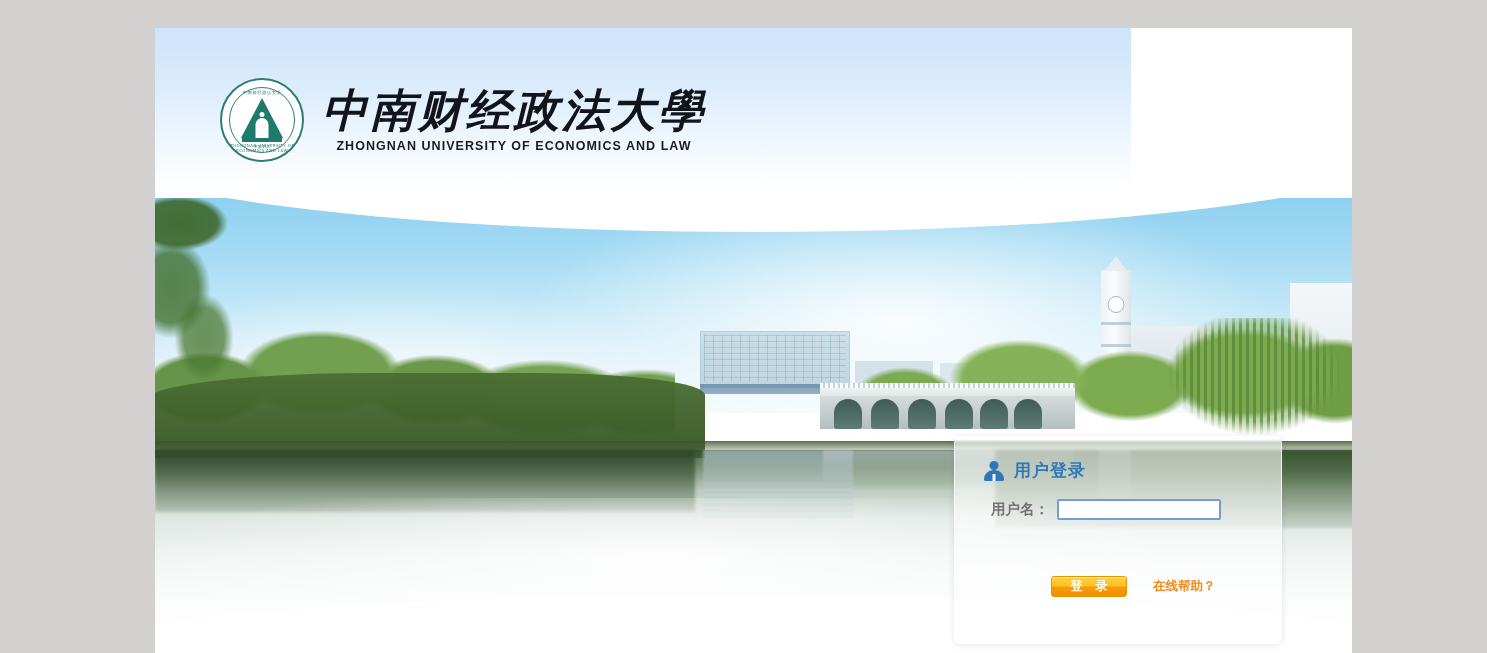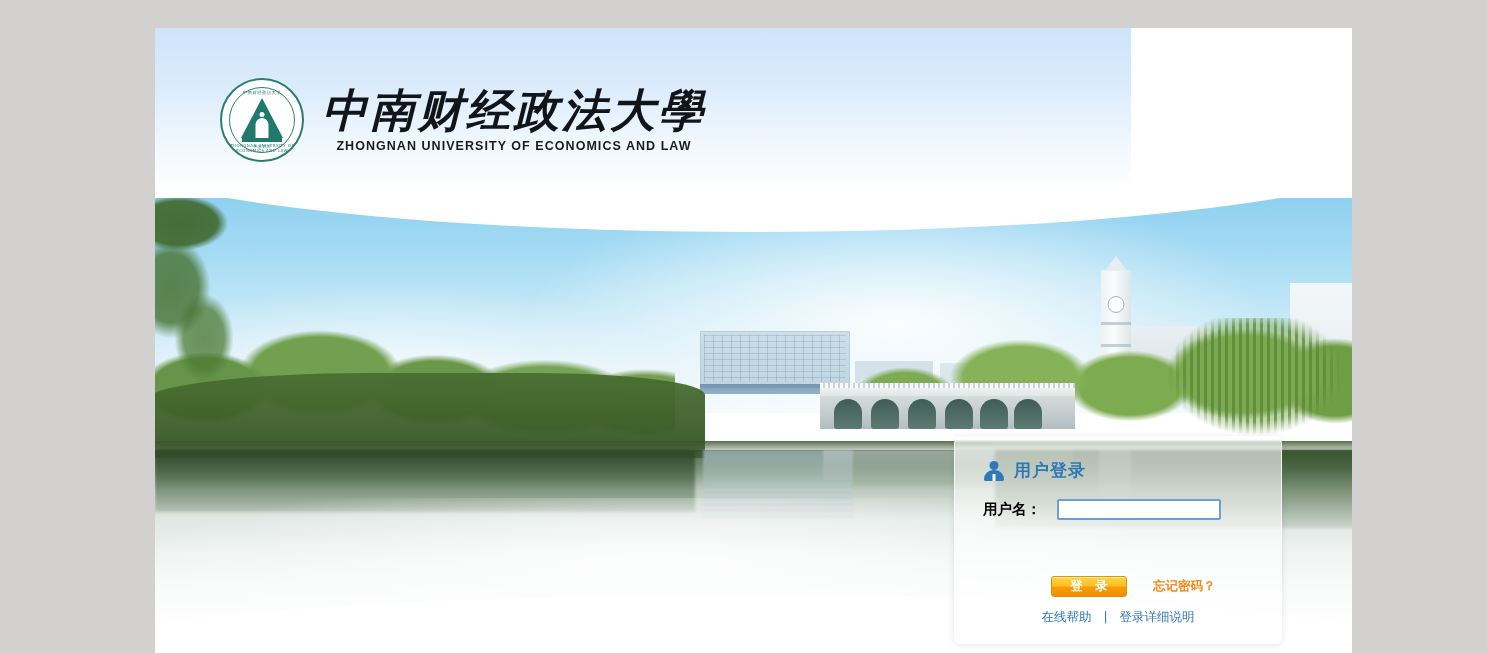--- a/index.html
+++ b/index.html
@@ -445,25 +445,25 @@
     position: absolute;
     display: flex;
     align-items: center;
   }
   .row-user { left: 28px; top: 62px; }
   .row-pass { left: 28px; top: 101px; }
 
   .field-label {
     font-size: 14.5px;
     font-weight: bold;
-    color: #000000;
+    color: #737373;
     font-family: "DejaVu Sans", sans-serif;
     white-space: nowrap;
     width: 66px;
-    text-align: left;
+    text-align: right;
   }
   .field-label.pass { letter-spacing: 1px; }
 
   .text-input {
     margin-left: 8px;
     height: 21px;
     background: #ffffff;
     font-size: 13px;
     padding: 0 4px;
     font-family: "Liberation Sans", sans-serif;
@@ -627,24 +627,19 @@
       </div>
 
       <div class="form-row row-user">
         <span class="field-label">用户名：</span>
         <input class="text-input input-user" type="text" autocomplete="off" placeholder="" style="">
       </div>
 
 
       <div class="btn-row">
         <button class="login-btn">登  录</button>
-        <a class="forgot-link" href="#">忘记密码？</a>
-      </div>
-
-      <div class="bottom-links">
-        <a href="#">在线帮助</a>
-        <span class="sep">|</span>
-        <a href="#">登录详细说明</a>
-      </div>
+        <a class="forgot-link" href="#">在线帮助？</a>
+      </div>
+
     </div>
   </div>
 
 </div>
 
 </body></html>

